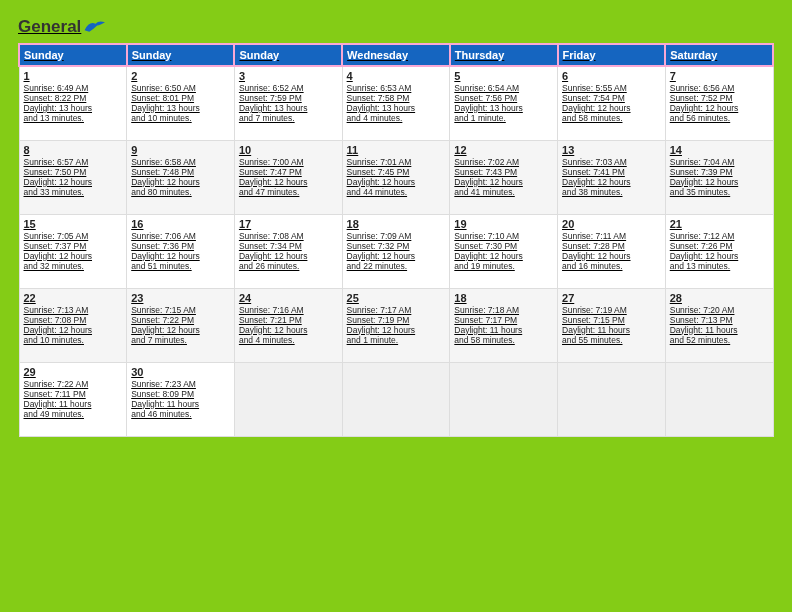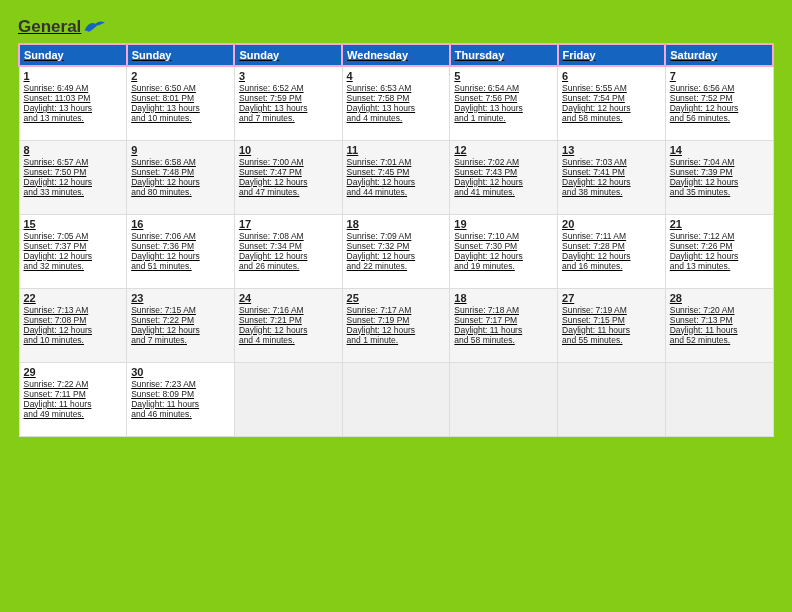--- a/index.html
+++ b/index.html
@@ -125,21 +125,21 @@
           <th>Thursday</th>
           <th>Friday</th>
           <th>Saturday</th>
         </tr>
     </thead>
     <tbody id="calendar-body">
     <tr>
           <td>
             <span class="day-num">1</span>
             <div>Sunrise: 6:49 AM</div>
-            <div>Sunset: 11:03 PM</div>
+            <div>Sunset: 8:22 PM</div>
             <div>Daylight: 13 hours</div>
             <div>and 13 minutes.</div>
           </td>
           <td>
             <span class="day-num">2</span>
             <div>Sunrise: 6:50 AM</div>
             <div>Sunset: 8:01 PM</div>
             <div>Daylight: 13 hours</div>
             <div>and 10 minutes.</div>
           </td>

